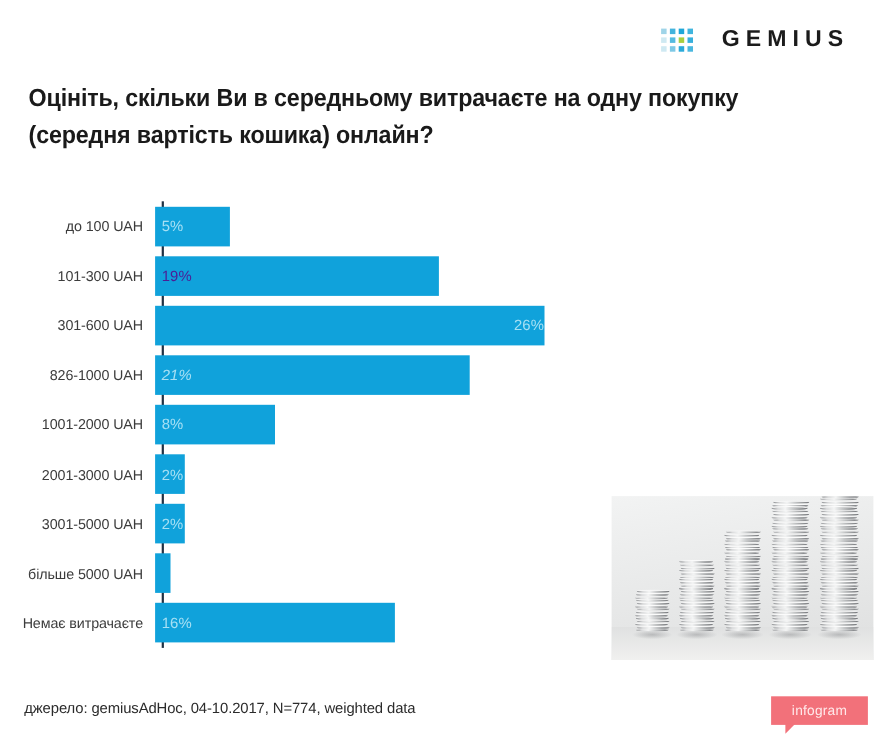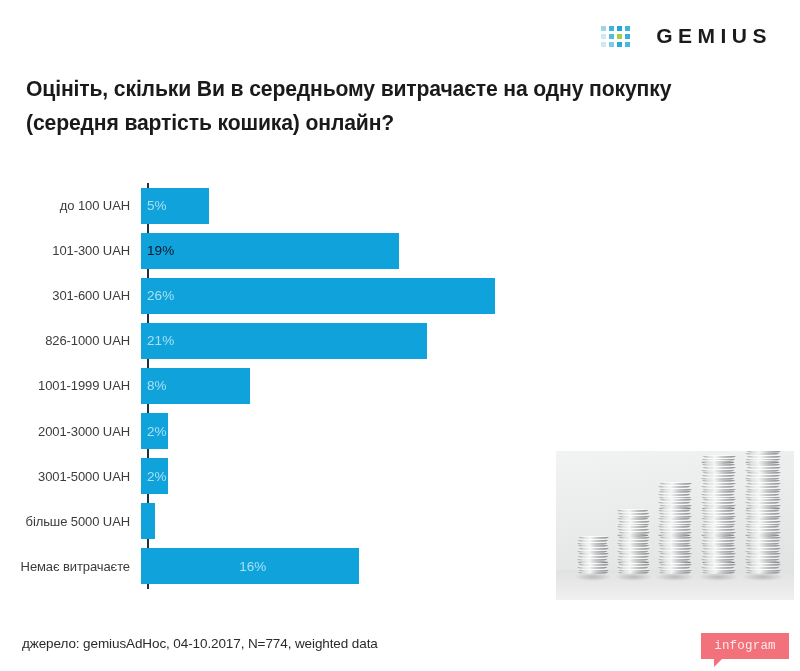--- a/index.html
+++ b/index.html
@@ -181,21 +181,20 @@
     height: 26px;
     background: #f2717a;
     display: flex;
     align-items: center;
     justify-content: center;
   }
   .infogram-label {
     font-size: 12.5px;
     color: #ffe9ea;
     letter-spacing: 0.2px;
-    font-family: Liberation Mono, monospace;
   }
   .infogram::after {
     content: "";
     position: absolute;
     left: 13px;
     bottom: -8px;
     width: 0; height: 0;
     border-left: 9px solid #f2717a;
     border-bottom: 9px solid transparent;
   }
@@ -233,42 +232,42 @@
           <div class="bar-zone">
             <div class="bar" style="width: 68px; background: rgb(16, 162, 219);">
               <span class="bar-value" style="color: rgb(166, 224, 244);">5%</span>
             </div>
           </div>
         </div>
         <div class="row">
           <div class="cat-label">101-300 UAH</div>
           <div class="bar-zone">
             <div class="bar" style="width: 258.4px; background: rgb(16, 162, 219);">
-              <span class="bar-value" style="color: #0f172a;">19%</span>
+              <span class="bar-value" style="color: #4c1d95;">19%</span>
             </div>
           </div>
         </div>
         <div class="row">
           <div class="cat-label">301-600 UAH</div>
           <div class="bar-zone">
-            <div class="bar" style="width: 353.6px; background: rgb(16, 162, 219);">
+            <div class="bar" style="width: 353.6px; background: rgb(16, 162, 219); justify-content: flex-end;">
               <span class="bar-value" style="color: rgb(166, 224, 244);">26%</span>
             </div>
           </div>
         </div>
         <div class="row">
           <div class="cat-label">826-1000 UAH</div>
           <div class="bar-zone">
             <div class="bar" style="width: 285.6px; background: rgb(16, 162, 219);">
-              <span class="bar-value" style="color: rgb(166, 224, 244);">21%</span>
-            </div>
-          </div>
-        </div>
-        <div class="row">
-          <div class="cat-label">1001-1999 UAH</div>
+              <span class="bar-value" style="color: rgb(166, 224, 244); font-style: italic;">21%</span>
+            </div>
+          </div>
+        </div>
+        <div class="row">
+          <div class="cat-label">1001-2000 UAH</div>
           <div class="bar-zone">
             <div class="bar" style="width: 108.8px; background: rgb(16, 162, 219);">
               <span class="bar-value" style="color: rgb(166, 224, 244);">8%</span>
             </div>
           </div>
         </div>
         <div class="row">
           <div class="cat-label">2001-3000 UAH</div>
           <div class="bar-zone">
             <div class="bar" style="width: 27.2px; background: rgb(16, 162, 219);">
@@ -286,21 +285,21 @@
         </div>
         <div class="row">
           <div class="cat-label">більше 5000 UAH</div>
           <div class="bar-zone">
             <div class="bar" style="width: 13.6px; background: rgb(16, 162, 219);"></div>
           </div>
         </div>
         <div class="row">
           <div class="cat-label">Немає витрачаєте</div>
           <div class="bar-zone">
-            <div class="bar" style="width: 217.6px; background: rgb(16, 162, 219); justify-content: center;">
+            <div class="bar" style="width: 217.6px; background: rgb(16, 162, 219);">
               <span class="bar-value" style="color: rgb(166, 224, 244);">16%</span>
             </div>
           </div>
         </div>
       </div>
   </div>
 
   <div class="photo">
     <div class="floor"></div>
   <div class="stack" style="left: 22px; width: 30px;">

